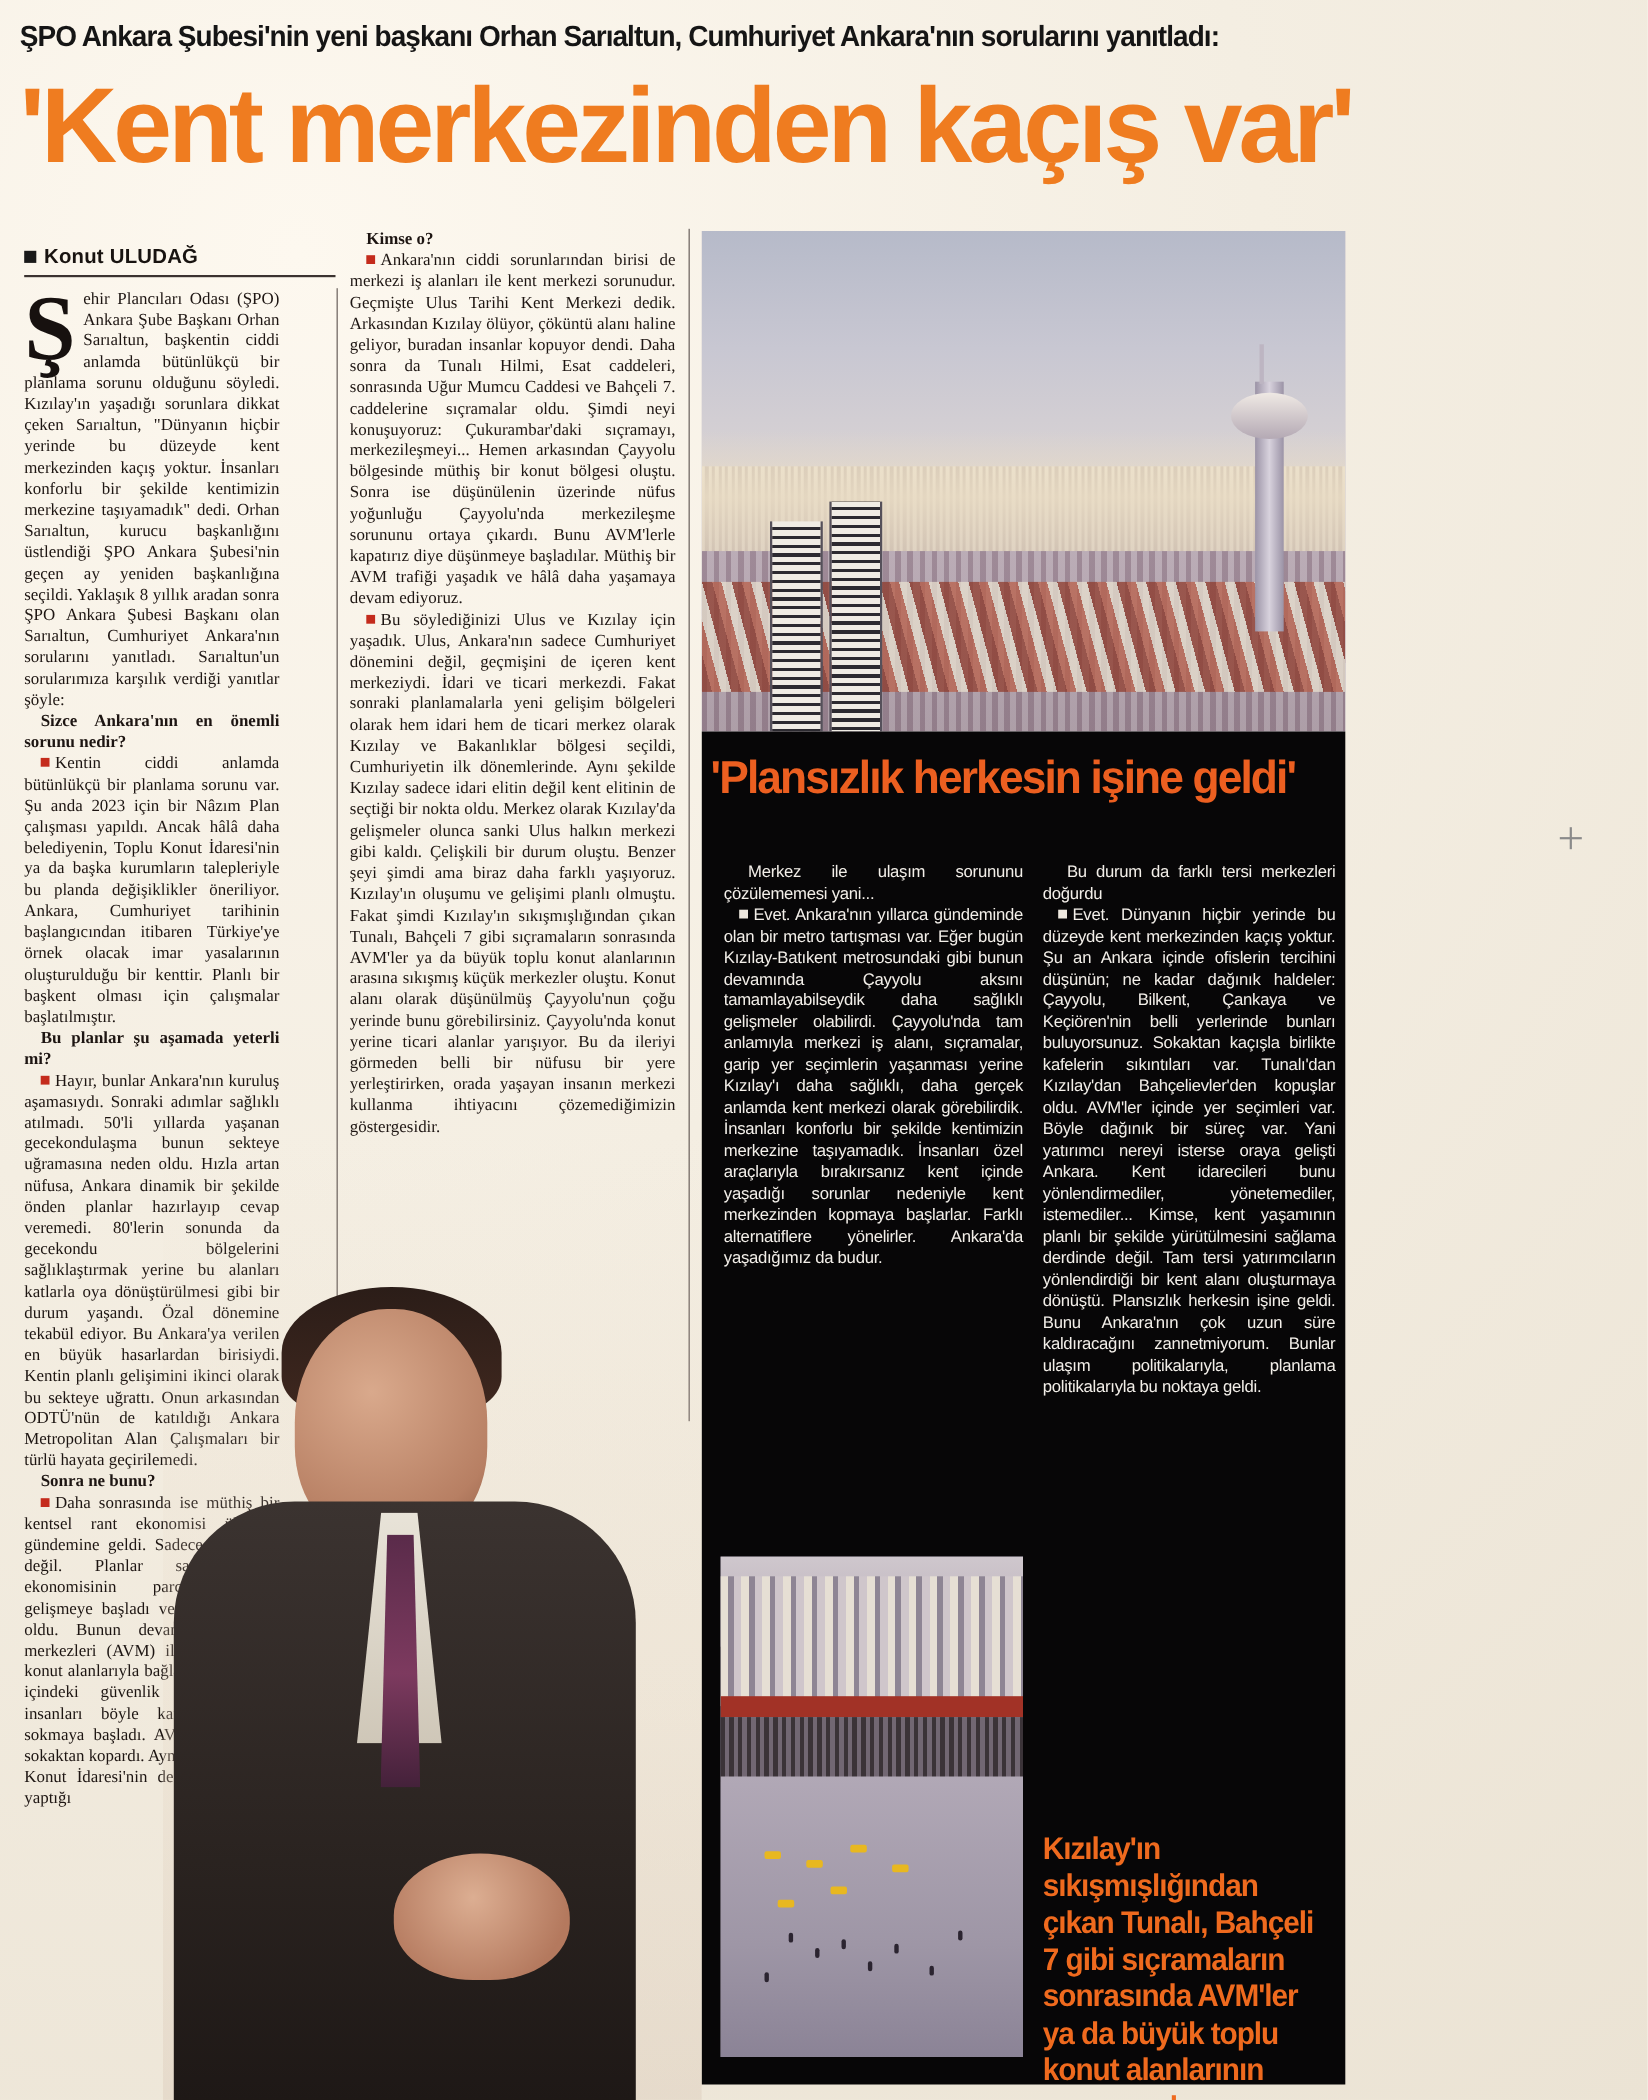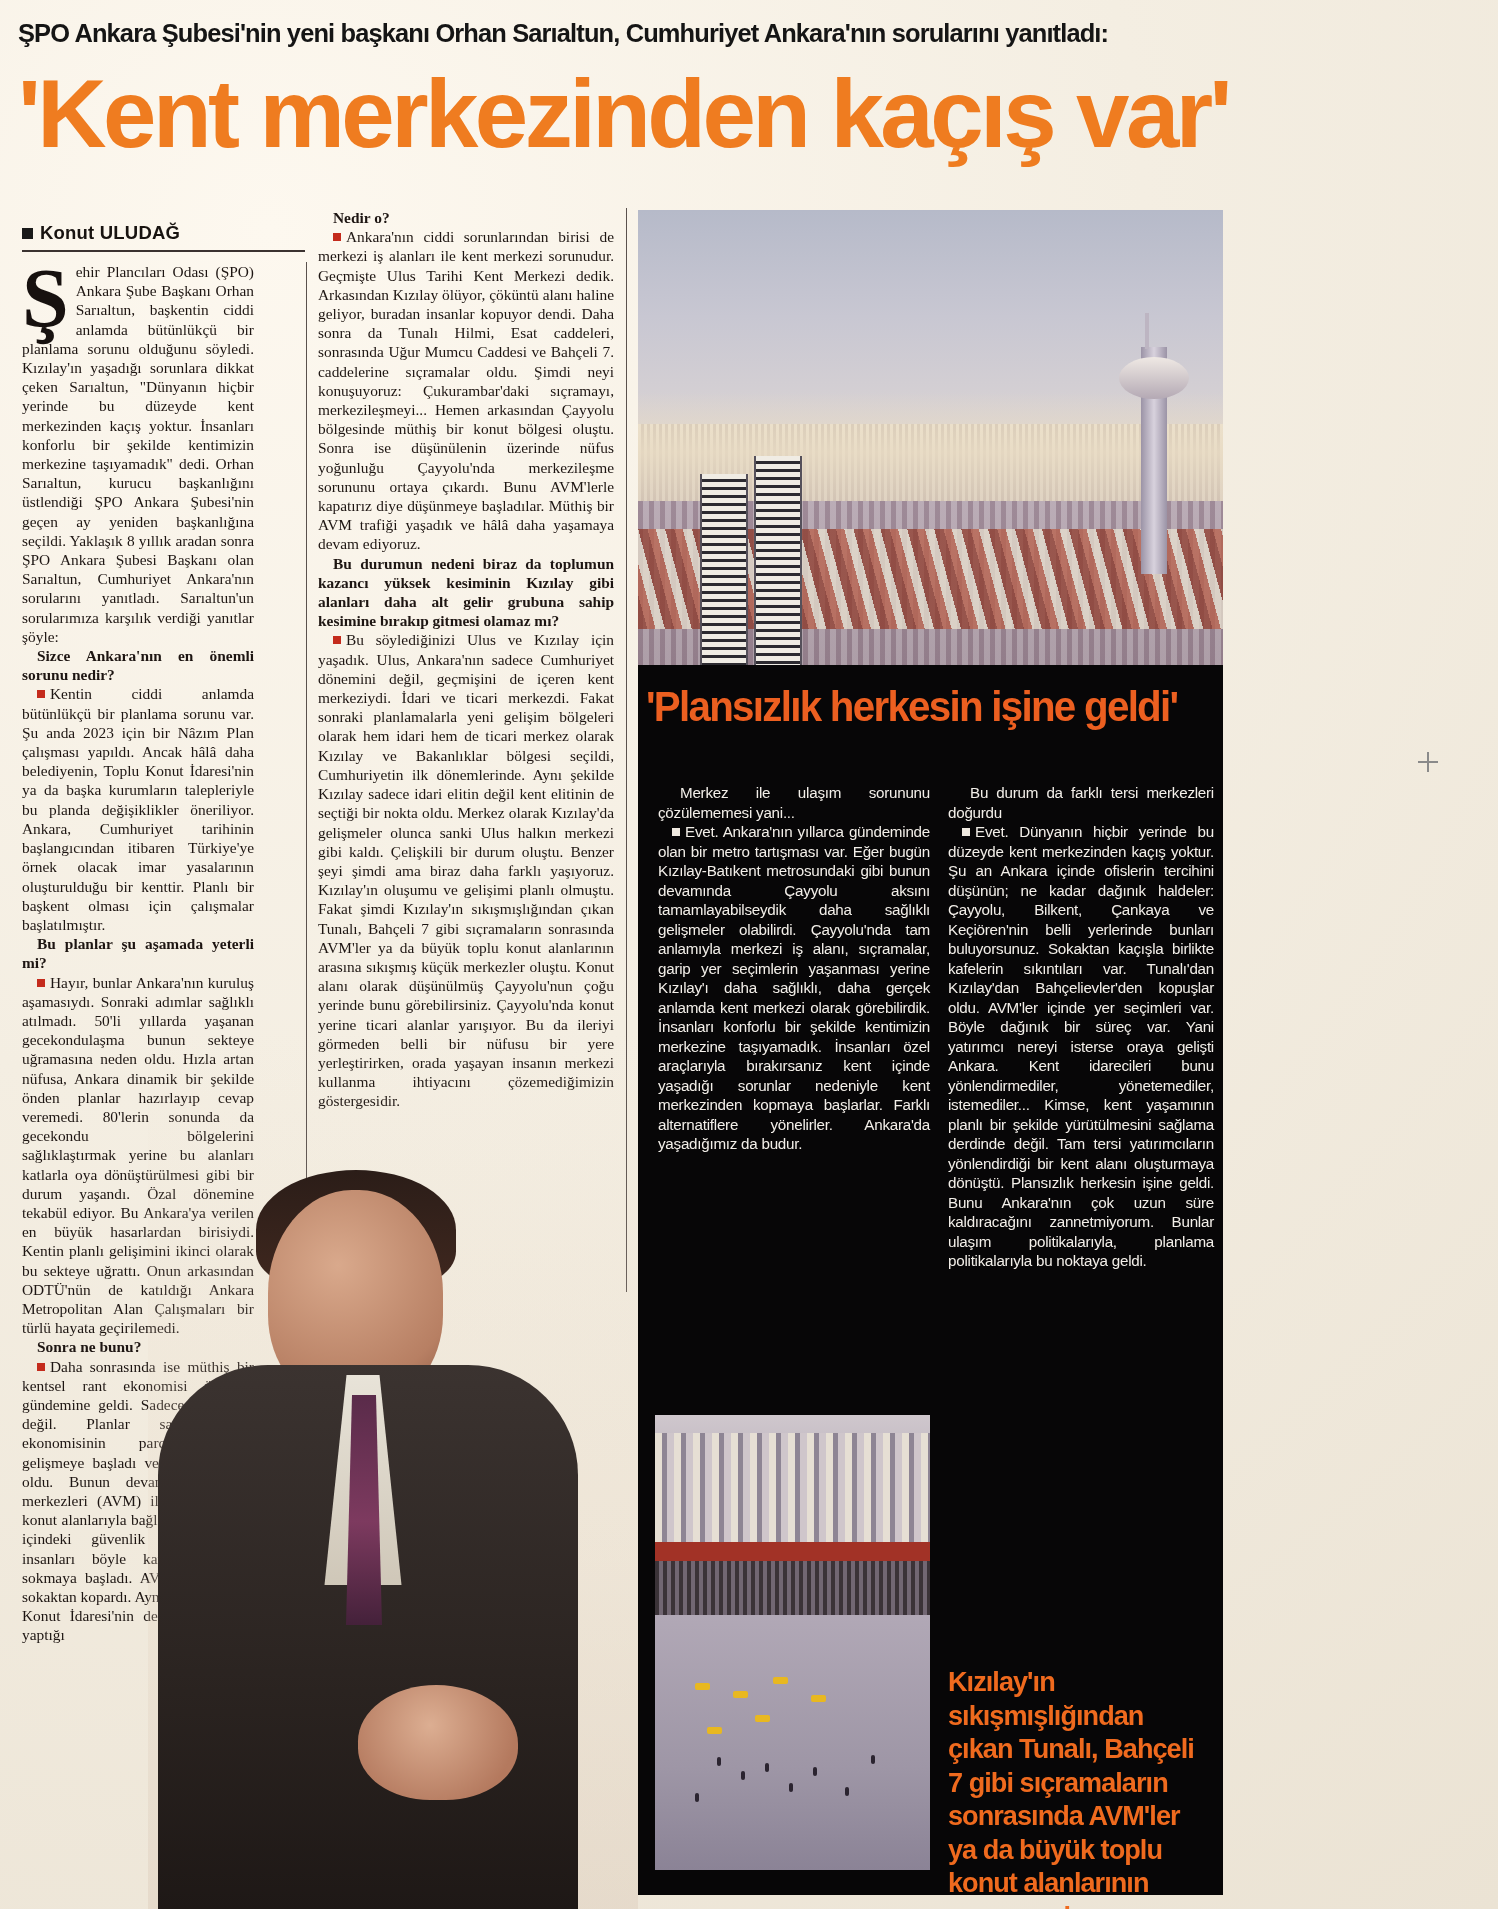--- a/index.html
+++ b/index.html
@@ -384,23 +384,22 @@
       <p class="noind"><span class="dropcap">Ş</span><span>ehir Plancıları Odası (ŞPO) Ankara Şube Başkanı Orhan Sarıaltun, başkentin ciddi anlamda bütünlükçü bir planlama sorunu olduğunu söyledi. Kızılay'ın yaşadığı sorunlara dikkat çeken Sarıaltun, "Dünyanın hiçbir yerinde bu düzeyde kent merkezinden kaçış yoktur. İnsanları konforlu bir şekilde kentimizin merkezine taşıyamadık" dedi. Orhan Sarıaltun, kurucu başkanlığını üstlendiği ŞPO Ankara Şubesi'nin geçen ay yeniden başkanlığına seçildi. Yaklaşık 8 yıllık aradan sonra ŞPO Ankara Şubesi Başkanı olan Sarıaltun, Cumhuriyet Ankara'nın sorularını yanıtladı. Sarıaltun'un sorularımıza karşılık verdiği yanıtlar şöyle:</span></p>
       <p class="q">Sizce Ankara'nın en önemli sorunu nedir?</p>
       <p><span class="bullet"></span><span>Kentin ciddi anlamda bütünlükçü bir planlama sorunu var. Şu anda 2023 için bir Nâzım Plan çalışması yapıldı. Ancak hâlâ daha belediyenin, Toplu Konut İdaresi'nin ya da başka kurumların talepleriyle bu planda değişiklikler öneriliyor. Ankara, Cumhuriyet tarihinin başlangıcından itibaren Türkiye'ye örnek olacak imar yasalarının oluşturulduğu bir kenttir. Planlı bir başkent olması için çalışmalar başlatılmıştır.</span></p>
       <p class="q">Bu planlar şu aşamada yeterli mi?</p>
       <p><span class="bullet"></span><span>Hayır, bunlar Ankara'nın kuruluş aşamasıydı. Sonraki adımlar sağlıklı atılmadı. 50'li yıllarda yaşanan gecekondulaşma bunun sekteye uğramasına neden oldu. Hızla artan nüfusa, Ankara dinamik bir şekilde önden planlar hazırlayıp cevap veremedi. 80'lerin sonunda da gecekondu bölgelerini sağlıklaştırmak yerine bu alanları katlarla oya dönüştürülmesi gibi bir durum yaşandı. Özal dönemine tekabül ediyor. Bu Ankara'ya verilen en büyük hasarlardan birisiydi. Kentin planlı gelişimini ikinci olarak bu sekteye uğrattı. Onun arkasından ODTÜ'nün de katıldığı Ankara Metropolitan Alan Çalışmaları bir türlü hayata geçirilemedi.</span></p>
       <p class="q">Sonra ne bunu?</p>
       <p><span class="bullet"></span><span>Daha sonrasında ise müthiş bir kentsel rant ekonomisi ülkemiz gündemine geldi. Sadece Ankara'ya değil. Planlar sadece rant ekonomisinin parçası olarak gelişmeye başladı ve önü alınamaz oldu. Bunun devamını, alışveriş merkezleri (AVM) ile büyük toplu konut alanlarıyla bağlayabiliriz. Kent içindeki güvenlik sorunları da insanları böyle kampuslar içine sokmaya başladı. AVM'ler insanları sokaktan kopardı. Aynı duruma Toplu Konut İdaresi'nin de son dönemde yaptığı</span></p>
     </div>
 
     <div class="col" id="col2">
-      <p class="q">Nedir o?</p>
+      <p class="q">Kimse o?</p>
       <p><span class="bullet"></span><span>Ankara'nın ciddi sorunlarından birisi de merkezi iş alanları ile kent merkezi sorunudur. Geçmişte Ulus Tarihi Kent Merkezi dedik. Arkasından Kızılay ölüyor, çöküntü alanı haline geliyor, buradan insanlar kopuyor dendi. Daha sonra da Tunalı Hilmi, Esat caddeleri, sonrasında Uğur Mumcu Caddesi ve Bahçeli 7. caddelerine sıçramalar oldu. Şimdi neyi konuşuyoruz: Çukurambar'daki sıçramayı, merkezileşmeyi... Hemen arkasından Çayyolu bölgesinde müthiş bir konut bölgesi oluştu. Sonra ise düşünülenin üzerinde nüfus yoğunluğu Çayyolu'nda merkezileşme sorununu ortaya çıkardı. Bunu AVM'lerle kapatırız diye düşünmeye başladılar. Müthiş bir AVM trafiği yaşadık ve hâlâ daha yaşamaya devam ediyoruz.</span></p>
-      <p class="q">Bu durumun nedeni biraz da toplumun kazancı yüksek kesiminin Kızılay gibi alanları daha alt gelir grubuna sahip kesimine bırakıp gitmesi olamaz mı?</p>
       <p><span class="bullet"></span><span>Bu söylediğinizi Ulus ve Kızılay için yaşadık. Ulus, Ankara'nın sadece Cumhuriyet dönemini değil, geçmişini de içeren kent merkeziydi. İdari ve ticari merkezdi. Fakat sonraki planlamalarla yeni gelişim bölgeleri olarak hem idari hem de ticari merkez olarak Kızılay ve Bakanlıklar bölgesi seçildi, Cumhuriyetin ilk dönemlerinde. Aynı şekilde Kızılay sadece idari elitin değil kent elitinin de seçtiği bir nokta oldu. Merkez olarak Kızılay'da gelişmeler olunca sanki Ulus halkın merkezi gibi kaldı. Çelişkili bir durum oluştu. Benzer şeyi şimdi ama biraz daha farklı yaşıyoruz. Kızılay'ın oluşumu ve gelişimi planlı olmuştu. Fakat şimdi Kızılay'ın sıkışmışlığından çıkan Tunalı, Bahçeli 7 gibi sıçramaların sonrasında AVM'ler ya da büyük toplu konut alanlarının arasına sıkışmış küçük merkezler oluştu. Konut alanı olarak düşünülmüş Çayyolu'nun çoğu yerinde bunu görebilirsiniz. Çayyolu'nda konut yerine ticari alanlar yarışıyor. Bu da ileriyi görmeden belli bir nüfusu bir yere yerleştirirken, orada yaşayan insanın merkezi kullanma ihtiyacını çözemediğimizin göstergesidir.</span></p>
     </div>
 
     <div id="photo-skyline">
       <div class="sky"></div>
       <div class="cityfar"></div>
       <div class="haze"></div>
       <div class="citynear"></div>
       <div class="roofs"></div>
       <div class="tower"></div>

